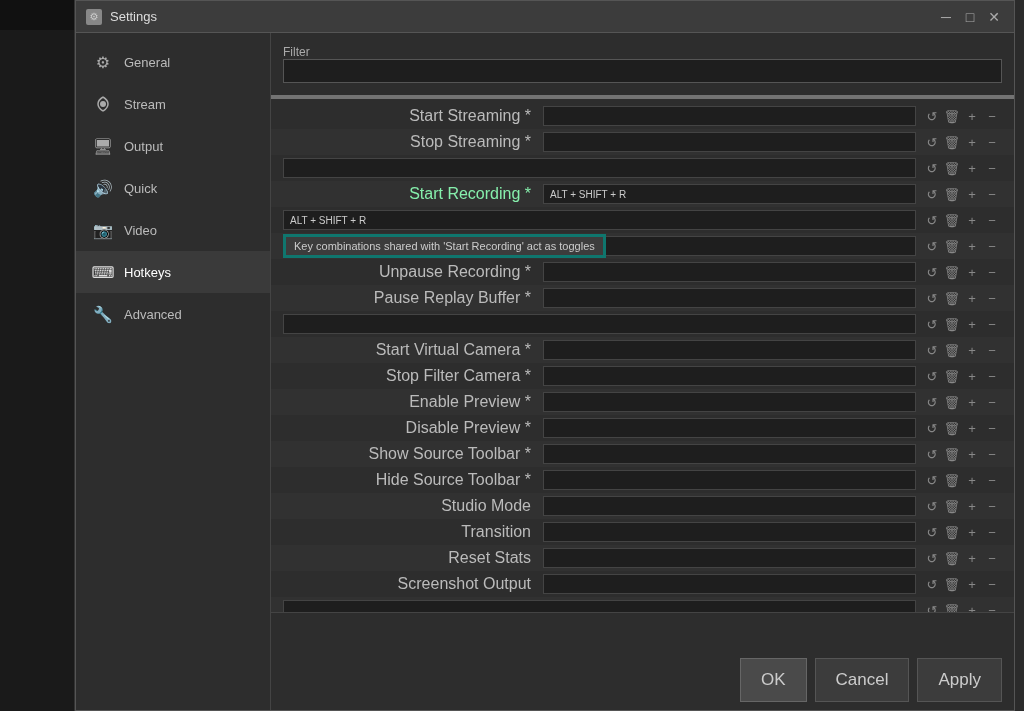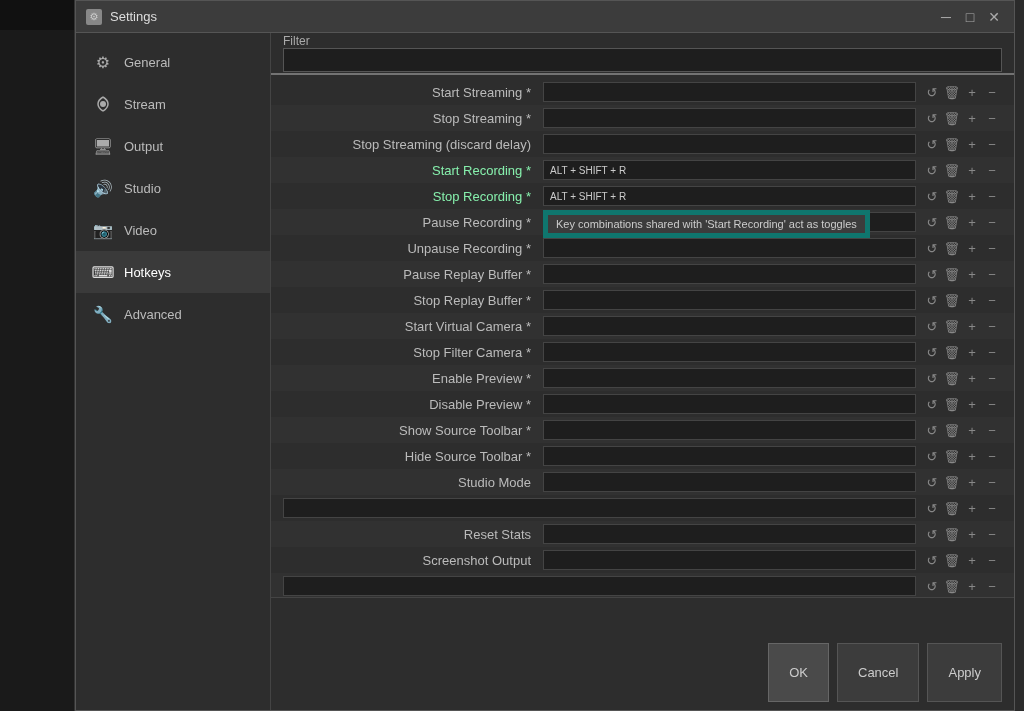--- a/index.html
+++ b/index.html
@@ -105,22 +105,22 @@
     
     .main-content {
       flex: 1;
       display: flex;
       flex-direction: column;
       overflow: hidden;
       background: #2d2d2d;
     }
 
     .filter-bar {
-      padding: 1px 12px;
-      border-bottom: 2px solid #737373;
+      padding: 12px 12px;
+      border-bottom: 4px solid #737373;
       flex-shrink: 0;
     }
     .filter-input {
       width: 100%;
       background: #1e1e1e;
       border: 1px solid #555;
       color: #ccc;
       padding: 4px 8px;
       font-size: 12px;
       outline: none;
@@ -146,21 +146,21 @@
       padding: 3px 12px;
       min-height: 26px;
     }
     .hotkey-row:nth-child(even) { background: #313131; }
     .hotkey-row:nth-child(odd) { background: #2d2d2d; }
 
     .hotkey-label {
       width: 260px;
       text-align: right;
       padding-right: 12px;
-      font-size: 13px;
+      font-size: 16px;
       color: #bbb;
       flex-shrink: 0;
     }
     .hotkey-label.required { color: #86efac; }
 
     .hotkey-input-area {
       flex: 1;
       position: relative;
     }
     .hotkey-input {
@@ -171,21 +171,21 @@
       padding: 2px 6px;
       font-size: 10px;
       height: 20px;
       outline: none;
     }
     .tooltip {
       position: absolute;
       top: 24px;
       left: 0;
       background: #3c3c3c;
-      border: 5px solid #0f766e;
+      border: 3px solid #0f766e;
       color: #ccc;
       padding: 3px 8px;
       font-size: 11px;
       white-space: nowrap;
       z-index: 10;
       pointer-events: none;
     }
 
     .hotkey-actions {
       display: flex;
@@ -212,22 +212,22 @@
     .dialog-footer {
       border-top: 1px solid #444;
       padding: 8px 12px;
       display: flex;
       justify-content: flex-end;
       gap: 8px;
       flex-shrink: 0;
       background: #2d2d2d;
     }
     .footer-btn {
-      padding: 21px 20px;
-      font-size: 13px;
+      padding: 11px 20px;
+      font-size: 17px;
       border: 1px solid #555;
       cursor: pointer;
       background: #3c3c3c;
       color: #ccc;
       margin-top: 37px;
     }
     .footer-btn.primary {
       background: #4a4a4a;
       border-color: #666;
     }
@@ -287,21 +287,21 @@
           </svg>
         </div>
         <span>Stream</span>
       </div>
       <div class="sidebar-item">
         <div class="sidebar-icon">🖥</div>
         <span>Output</span>
       </div>
       <div class="sidebar-item">
         <div class="sidebar-icon">🔊</div>
-        <span>Studio</span>
+        <span>Quick</span>
       </div>
       <div class="sidebar-item">
         <div class="sidebar-icon">📷</div>
         <span>Video</span>
       </div>
       <div class="sidebar-item active">
         <div class="sidebar-icon">⌨</div>
         <span>Hotkeys</span>
       </div>
       <div class="sidebar-item">
@@ -332,41 +332,39 @@
             <span class="hotkey-label">Stop Streaming *</span>
             <div class="hotkey-input-area"><input type="text" class="hotkey-input" style=""></div>
             <div class="hotkey-actions">
               <button class="action-btn reset">↺</button>
               <button class="action-btn delete">🗑</button>
               <button class="action-btn add">+</button>
               <button class="action-btn remove">−</button>
             </div>
           </div>
           <div class="hotkey-row">
-            <span class="hotkey-label">Stop Streaming (discard delay)</span>
             <div class="hotkey-input-area"><input type="text" class="hotkey-input" style=""></div>
             <div class="hotkey-actions">
               <button class="action-btn reset">↺</button>
               <button class="action-btn delete">🗑</button>
               <button class="action-btn add">+</button>
               <button class="action-btn remove">−</button>
             </div>
           </div>
           <div class="hotkey-row">
             <span class="hotkey-label required">Start Recording *</span>
             <div class="hotkey-input-area"><input type="text" class="hotkey-input" value="ALT + SHIFT + R" style=""></div>
             <div class="hotkey-actions">
               <button class="action-btn reset">↺</button>
               <button class="action-btn delete">🗑</button>
               <button class="action-btn add">+</button>
               <button class="action-btn remove">−</button>
             </div>
           </div>
           <div class="hotkey-row">
-            <span class="hotkey-label required">Stop Recording *</span>
             <div class="hotkey-input-area"><input type="text" class="hotkey-input" value="ALT + SHIFT + R" style=""><div class="tooltip">Key combinations shared with 'Start Recording' act as toggles</div></div>
             <div class="hotkey-actions">
               <button class="action-btn reset">↺</button>
               <button class="action-btn delete">🗑</button>
               <button class="action-btn add">+</button>
               <button class="action-btn remove">−</button>
             </div>
           </div>
           <div class="hotkey-row">
             <span class="hotkey-label">Pause Recording *</span>
@@ -392,21 +390,20 @@
             <span class="hotkey-label">Pause Replay Buffer *</span>
             <div class="hotkey-input-area"><input type="text" class="hotkey-input" style=""></div>
             <div class="hotkey-actions">
               <button class="action-btn reset">↺</button>
               <button class="action-btn delete">🗑</button>
               <button class="action-btn add">+</button>
               <button class="action-btn remove">−</button>
             </div>
           </div>
           <div class="hotkey-row">
-            <span class="hotkey-label">Stop Replay Buffer *</span>
             <div class="hotkey-input-area"><input type="text" class="hotkey-input" style=""></div>
             <div class="hotkey-actions">
               <button class="action-btn reset">↺</button>
               <button class="action-btn delete">🗑</button>
               <button class="action-btn add">+</button>
               <button class="action-btn remove">−</button>
             </div>
           </div>
           <div class="hotkey-row">
             <span class="hotkey-label">Start Virtual Camera *</span>
@@ -472,20 +469,21 @@
             <span class="hotkey-label">Studio Mode</span>
             <div class="hotkey-input-area"><input type="text" class="hotkey-input" style=""></div>
             <div class="hotkey-actions">
               <button class="action-btn reset">↺</button>
               <button class="action-btn delete">🗑</button>
               <button class="action-btn add">+</button>
               <button class="action-btn remove">−</button>
             </div>
           </div>
           <div class="hotkey-row">
+            <span class="hotkey-label">Transition</span>
             <div class="hotkey-input-area"><input type="text" class="hotkey-input" style=""></div>
             <div class="hotkey-actions">
               <button class="action-btn reset">↺</button>
               <button class="action-btn delete">🗑</button>
               <button class="action-btn add">+</button>
               <button class="action-btn remove">−</button>
             </div>
           </div>
           <div class="hotkey-row">
             <span class="hotkey-label">Reset Stats</span>

